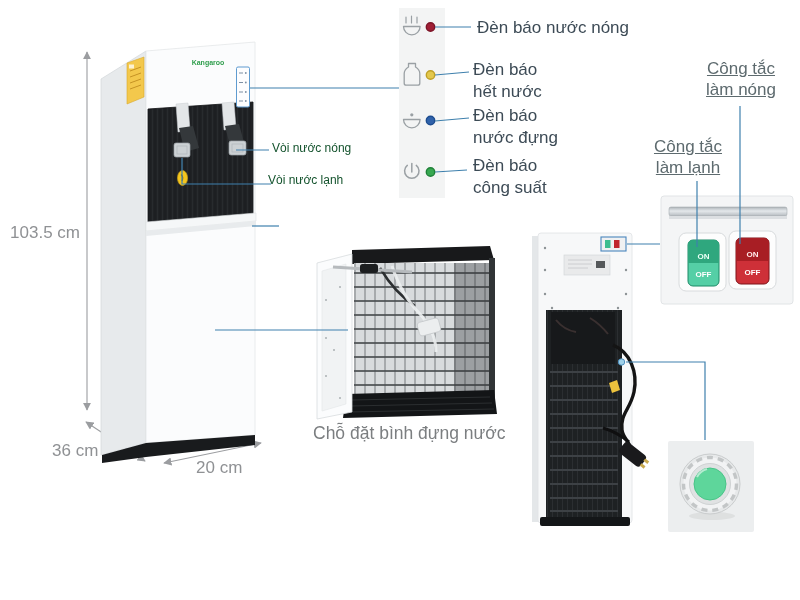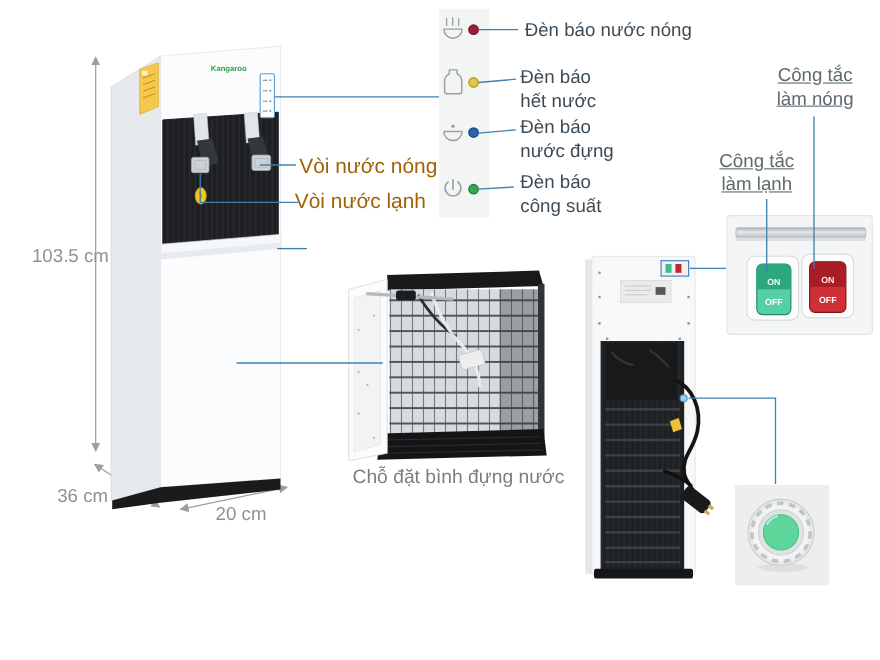--- a/index.html
+++ b/index.html
@@ -1,23 +1,23 @@
 <!DOCTYPE html>
 <html><head>
 <meta charset="utf-8">
 <style>
   html,body{margin:0;padding:0;background:#fff;}
   .stage{position:relative;width:800px;height:600px;background:#ffffff;overflow:hidden;
          font-family:"Liberation Sans", sans-serif;}
   .stage svg{position:absolute;left:0;top:0;}
   .lbl{position:absolute;white-space:nowrap;}
   .ind{font-size:17px;line-height:21.5px;color:#3d4b56;}
-  .tap{font-size:19px;color:#a16207;text-align:center;}
+  .tap{font-size:12px;color:#14532d;text-align:center;}
   .sw{font-size:17px;line-height:20.5px;color:#5d6a6e;text-align:center;text-decoration:underline;}
-  .detail{font-size:17.5px;color:#7b7e80;text-align:right;}
+  .detail{font-size:17.5px;color:#7b7e80;text-align:left;}
   .dim{font-size:17px;color:#8f9194;text-align:center;}
 </style>
 </head>
 <body>
 
 <div class="stage">
 
 <svg width="800" height="600" viewBox="0 0 800 600">
   <defs>
     <marker id="arr" viewBox="0 0 10 10" refX="9" refY="5" markerWidth="7.5" markerHeight="7.5" orient="auto-start-reverse">
@@ -248,21 +248,21 @@
     <polyline points="182,158 182,184 271,184"></polyline>
     <line x1="252" y1="226" x2="279" y2="226"></line>
     <line x1="215" y1="330" x2="348" y2="330"></line>
     <line x1="627" y1="244" x2="660" y2="244"></line>
     <polyline points="626,362 705,362 705,440"></polyline>
     <line x1="697" y1="181" x2="697" y2="247"></line>
     <line x1="740" y1="106" x2="740" y2="244"></line>
   </g>
 </svg>
 
-<div class="lbl dim" style="left:21px;top:223px;width:78px;text-align:right">103.5 cm</div>
+<div class="lbl dim" style="left:2px;top:223px;width:78px;text-align:right">103.5 cm</div>
 <div class="lbl dim" style="left:52px;top:441px">36 cm</div>
 <div class="lbl dim" style="left:196px;top:458px">20 cm</div>
 
 <div class="lbl ind" style="left:477px;top:17px">Đèn báo nước nóng</div>
 <div class="lbl ind" style="left:473px;top:59px">
   <div>Đèn báo</div>
   <div>hết nước</div>
 </div>
 <div class="lbl ind" style="left:473px;top:105px">
   <div>Đèn báo</div>

